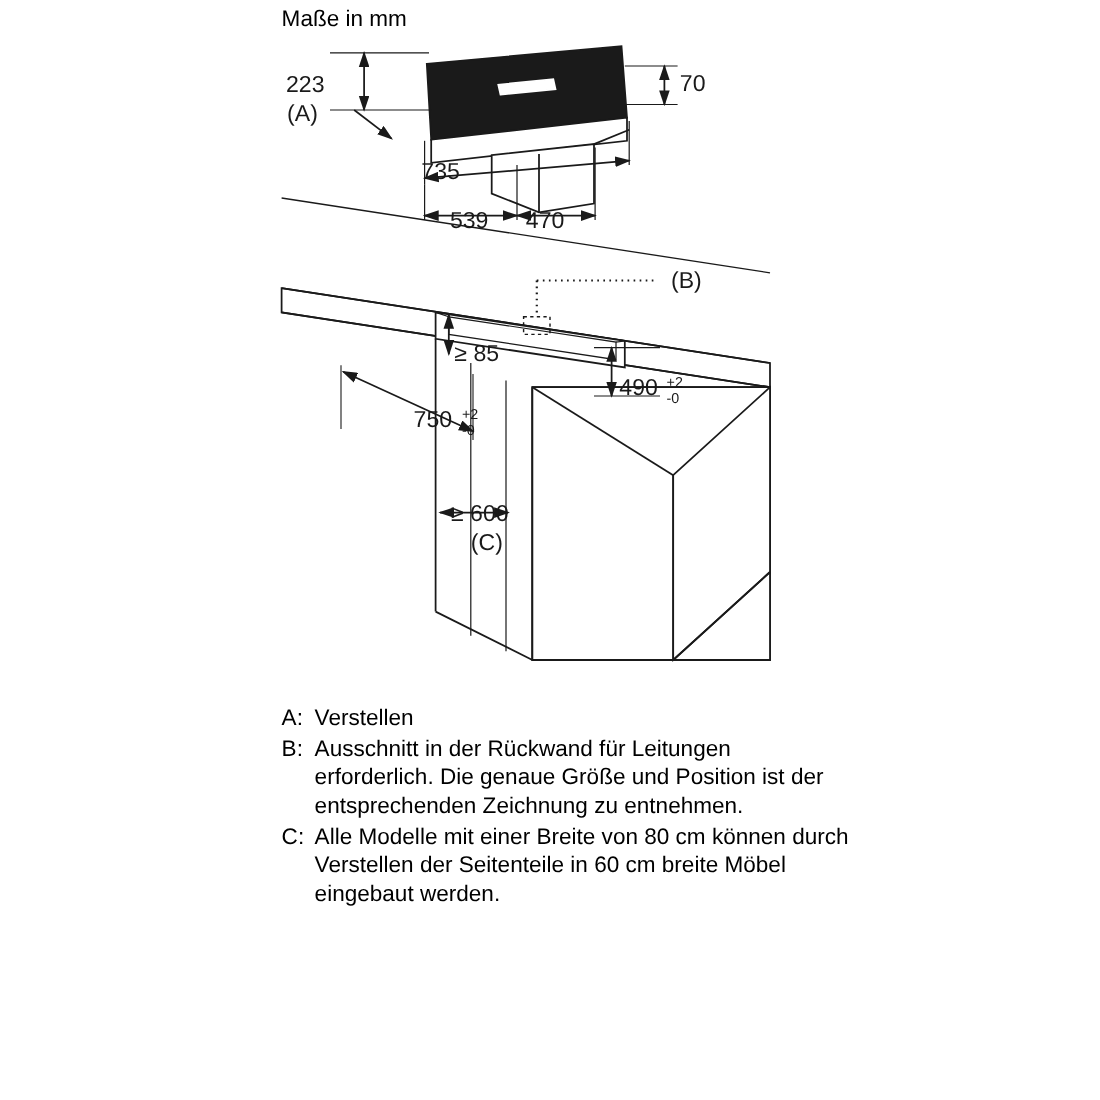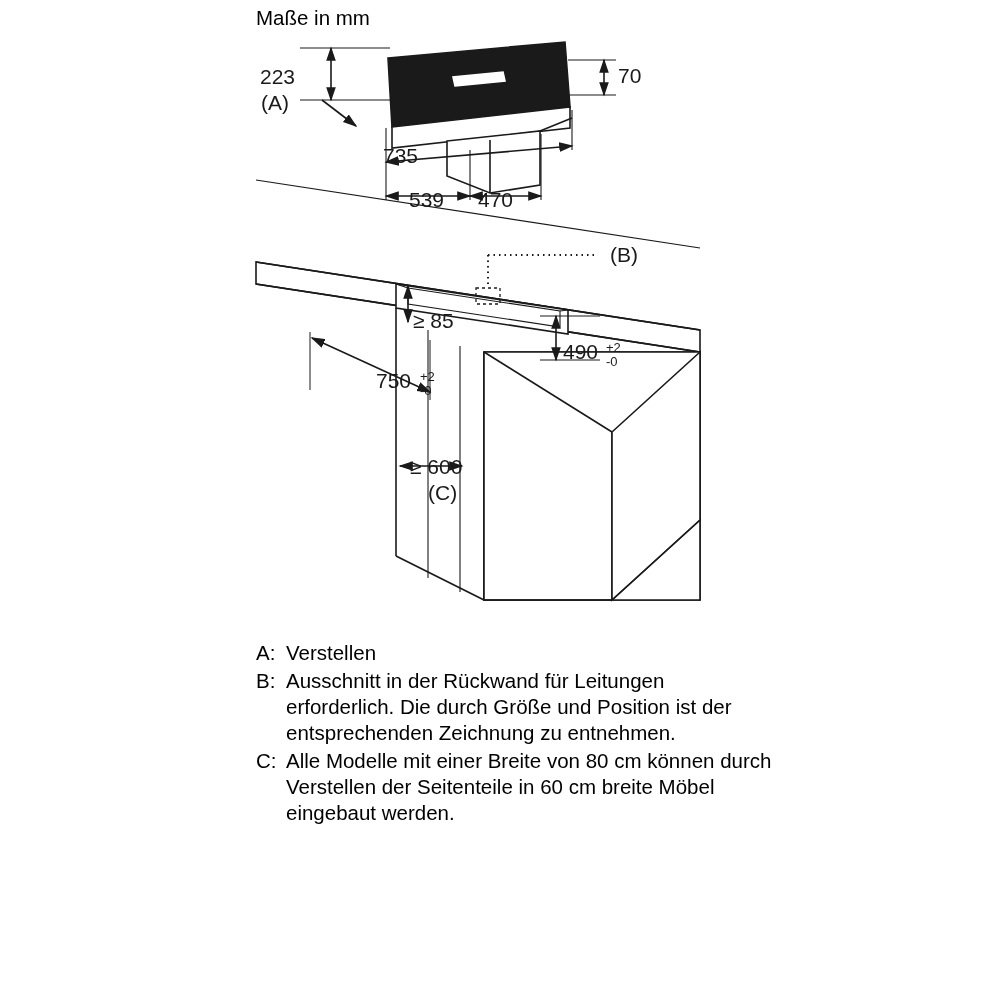--- a/index.html
+++ b/index.html
@@ -213,21 +213,21 @@
     </g>
   </svg>
 
   <div class="legend">
     <div class="legend-row">
       <div class="legend-key">A:</div>
       <div class="legend-text">Verstellen</div>
     </div>
     <div class="legend-row">
       <div class="legend-key">B:</div>
-      <div class="legend-text">Ausschnitt in der Rückwand für Leitungen erforderlich. Die durch Größe und Position ist der entsprechenden Zeichnung zu entnehmen.</div>
+      <div class="legend-text">Ausschnitt in der Rückwand für Leitungen erforderlich. Die genaue Größe und Position ist der entsprechenden Zeichnung zu entnehmen.</div>
     </div>
     <div class="legend-row">
       <div class="legend-key">C:</div>
       <div class="legend-text">Alle Modelle mit einer Breite von 80 cm können durch Verstellen der Seitenteile in 60 cm breite Möbel eingebaut werden.</div>
     </div>
   </div>
 
 </div>
 
 </body></html>

